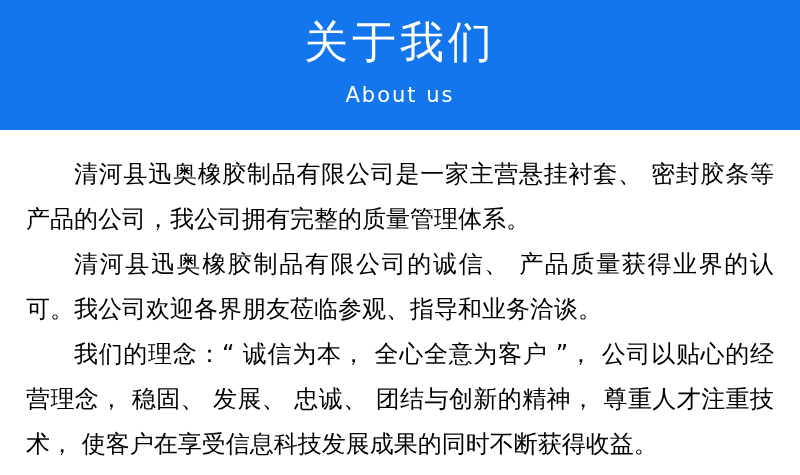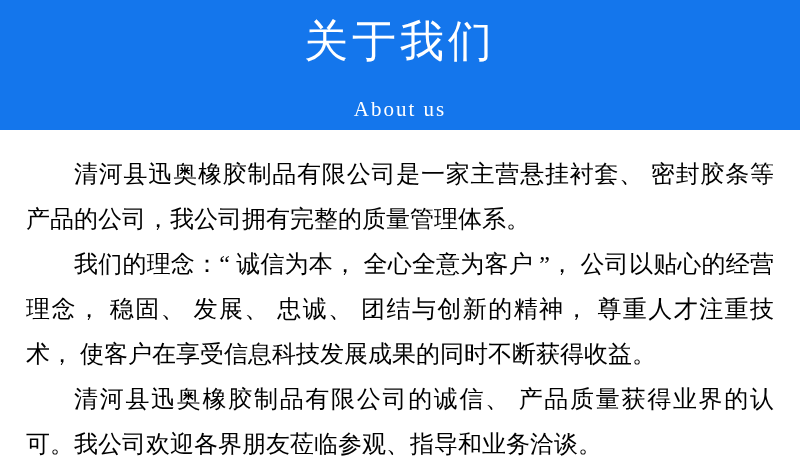--- a/index.html
+++ b/index.html
@@ -11,21 +11,20 @@
     height: 475px;
     background: #ffffff;
     font-family: "DejaVu Sans", "Liberation Sans", sans-serif;
     overflow: hidden;
   }
   .page {
     width: 800px;
     height: 339px;
     position: relative;
     box-sizing: border-box;
-    font-family: Liberation Serif, serif;
   }
   .banner {
     width: 100%;
     height: 130px;
     background: #1476ec;
     display: flex;
     flex-direction: column;
     align-items: center;
     justify-content: flex-start;
     box-sizing: border-box;
@@ -39,21 +38,21 @@
     font-weight: 400;
     text-align: center;
   }
   .banner-subtitle {
     color: #ffffff;
     font-size: 21px;
     line-height: 30px;
     letter-spacing: 2px;
     font-weight: 400;
     text-align: center;
-    margin-top: 24px;
+    margin-top: 10px;
   }
   .content {
     box-sizing: border-box;
     padding: 22px 26px 0 26px;
   }
   .para {
     color: #000000;
     font-size: 24px;
     line-height: 45px;
     text-indent: 2em;
@@ -67,17 +66,17 @@
 
 <div class="page">
 
   <div class="banner">
     <div class="banner-title">关于我们</div>
     <div class="banner-subtitle">About us</div>
   </div>
 
   <div class="content">
     <p class="para">清河县迅奥橡胶制品有限公司是一家主营悬挂衬套、 密封胶条等产品的公司，我公司拥有完整的质量管理体系。</p>
+    <p class="para">清河县迅奥橡胶制品有限公司的诚信、 产品质量获得业界的认可。我公司欢迎各界朋友莅临参观、指导和业务洽谈。</p>
     <p class="para">我们的理念：“ 诚信为本， 全心全意为客户 ”， 公司以贴心的经营理念， 稳固、 发展、 忠诚、 团结与创新的精神， 尊重人才注重技术， 使客户在享受信息科技发展成果的同时不断获得收益。</p>
-    <p class="para">清河县迅奥橡胶制品有限公司的诚信、 产品质量获得业界的认可。我公司欢迎各界朋友莅临参观、指导和业务洽谈。</p>
   </div>
 
 </div>
 
 </body></html>

